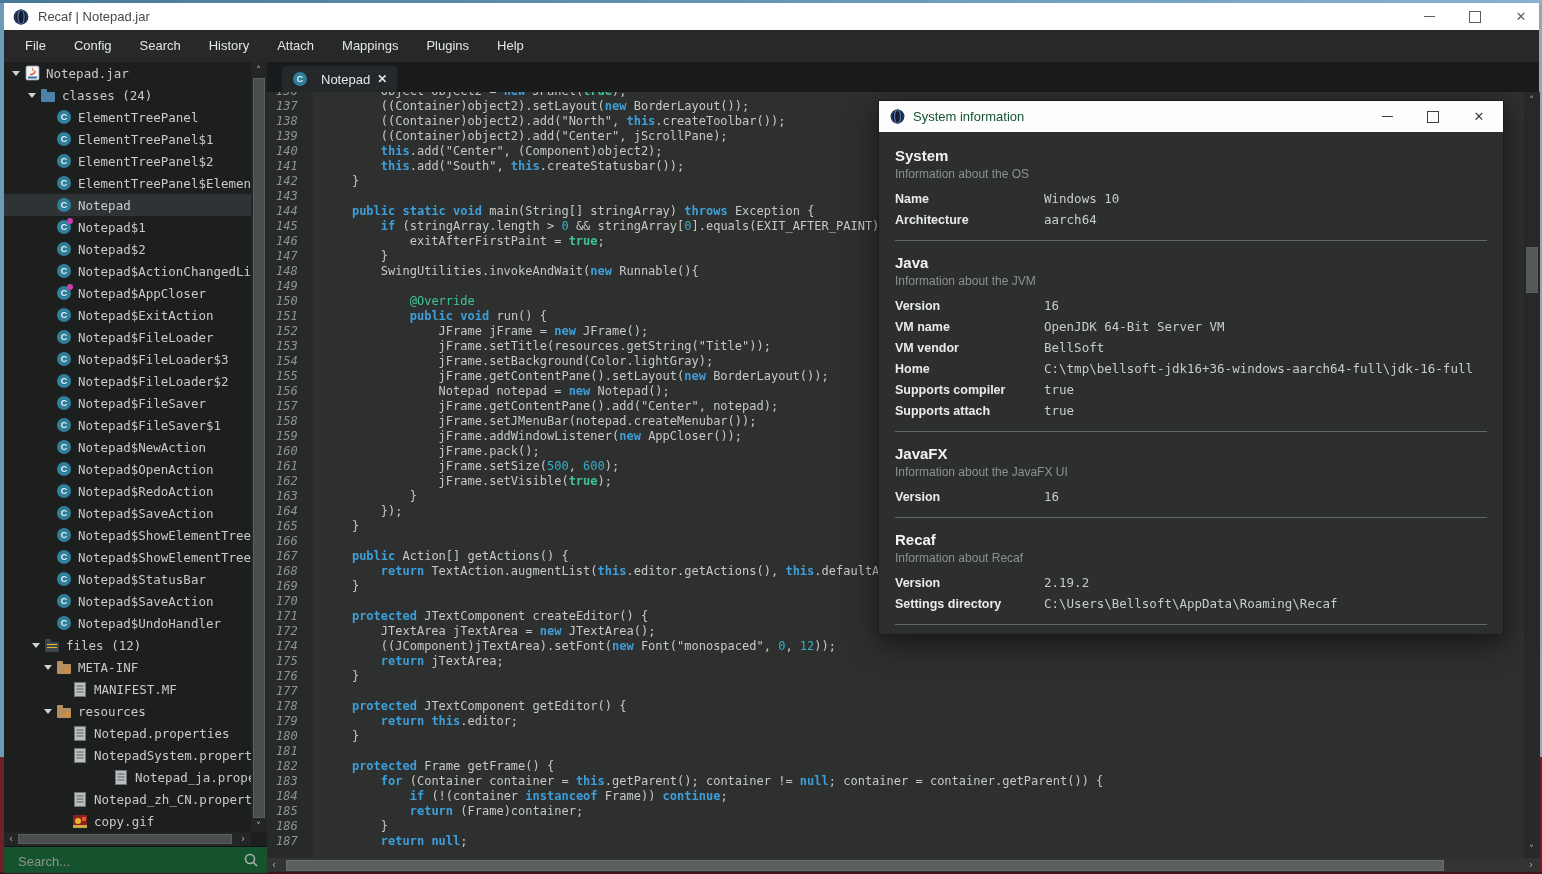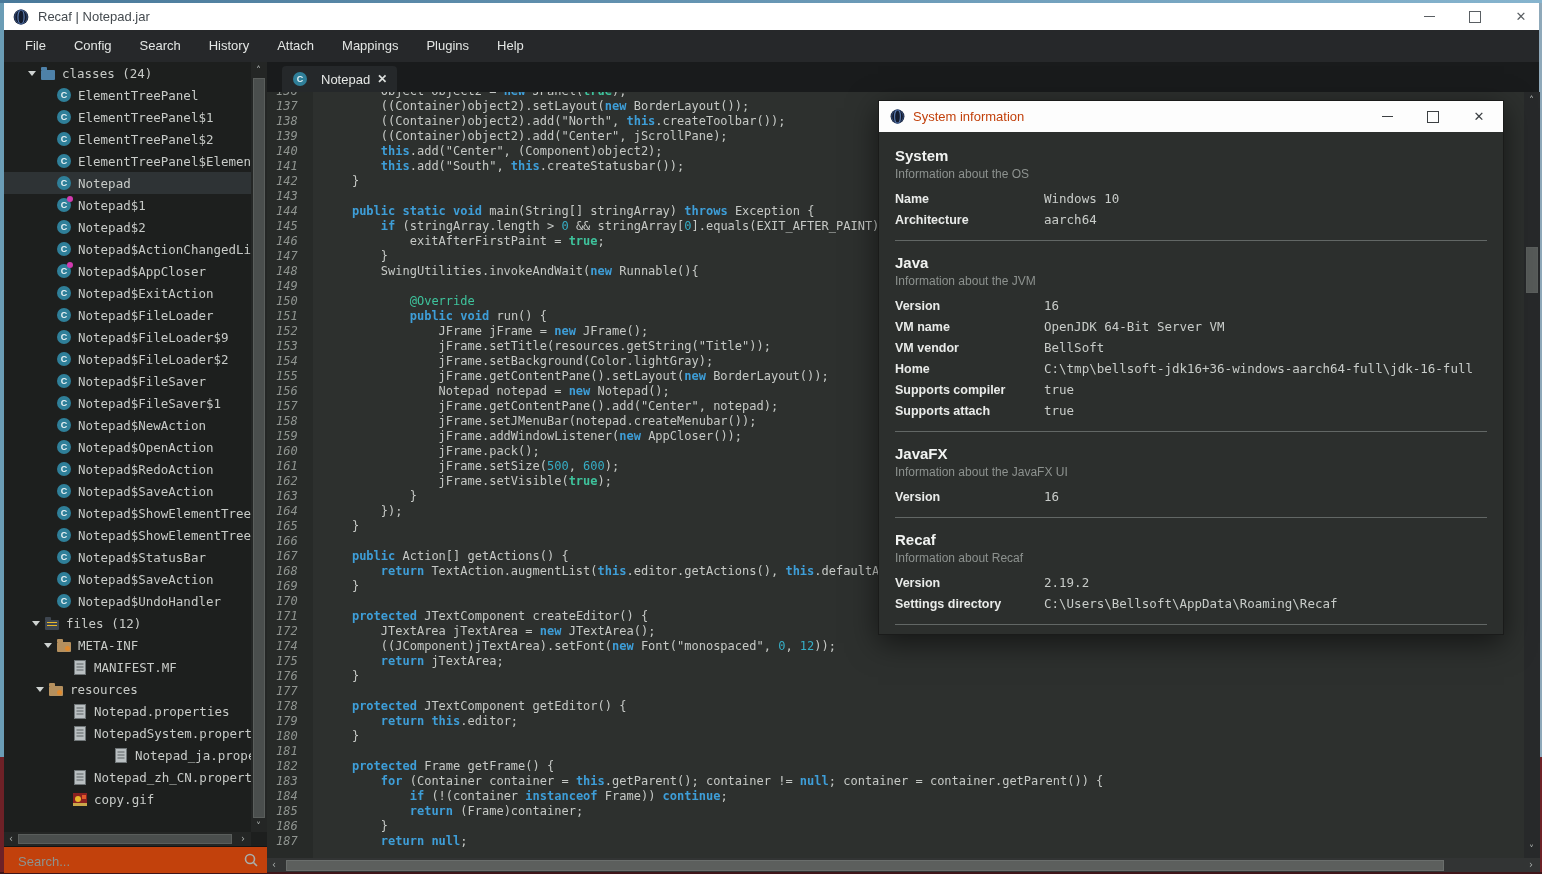--- a/index.html
+++ b/index.html
@@ -45,21 +45,21 @@
   .fold-tan{background:#b5905e;}
   .fold-tan::after{content:'';position:absolute;right:1px;bottom:1px;width:5px;height:5px;border-radius:50%;background:#e08a2e;}
   .fold-files{background:#3e4650;}
   .fold-files::after{content:'';position:absolute;left:2px;top:2px;right:2px;height:6px;
        background:repeating-linear-gradient(#e8b72a 0 1px,transparent 1px 3px);}
   
   .sb-track{position:absolute;background:#242625;}
   .sb-thumb{position:absolute;background:#4a4e4d;border:1px solid #5a5e5c;box-sizing:border-box;}
   .sb-arrow{position:absolute;color:#a9aeac;font-size:10px;line-height:10px;font-family:"DejaVu Sans",sans-serif;}
   
-  #searchbar{position:absolute;left:4px;top:846px;width:263px;height:26px;background:#c2410c;border-top:1px solid #131414;}
+  #searchbar{position:absolute;left:4px;top:846px;width:263px;height:26px;background:#14532d;border-top:1px solid #131414;}
   #searchbar input{position:absolute;left:12px;top:3px;width:210px;height:20px;background:transparent;border:none;outline:none;
                    color:#cfd3d1;font-size:13px;font-family:"Liberation Sans",sans-serif;}
   #searchbar input::placeholder{color:#8e938f;}
   #search-ico{position:absolute;right:8px;top:5px;}
   
   #tabstrip{position:absolute;left:267px;top:62px;width:1272px;height:30px;background:#191b1c;}
   #tab-active{position:absolute;left:15px;top:4px;height:26px;background:#25282a;border-radius:4px 4px 0 0;
               display:flex;align-items:center;padding:0 10px;gap:7px;}
   #tab-active .tab-label{color:#e6e8e6;font-size:13px;}
   #tab-active .tab-close{color:#dcdfdd;font-size:12px;font-weight:bold;}
@@ -73,21 +73,21 @@
   .lit{color:#3ec39c;font-weight:bold;}
   .num{color:#36aec6;}
   .an{color:#3ec39c;}
   
   #ed-vtrack{left:1524px;top:92px;width:16px;height:766px;background:#27292a;}
   #ed-htrack{left:267px;top:858px;width:1273px;height:14px;background:#323434;}
   
   #dialog{position:absolute;left:878px;top:100px;width:626px;height:535px;background:#2c2f2d;
           box-shadow:0 8px 28px rgba(0,0,0,.55);border:1px solid #1a1b1a;box-sizing:border-box;}
   #dlg-title{position:absolute;left:0;top:0;width:100%;height:31px;background:#fdfdfd;display:flex;align-items:center;}
-  #dlg-title .ttl{font-size:13px;color:#c2410c;margin-left:8px;}
+  #dlg-title .ttl{font-size:13px;color:#14532d;margin-left:8px;}
   #dlg-title .app-ico{margin-left:11px;display:flex;}
   #dlg-controls{position:absolute;right:16px;top:0;height:31px;display:flex;align-items:center;gap:30px;}
   #dlg-controls .wc{color:#3c4043;}
   #dlg-controls .wc-min i{background:#3c4043;}
   #dlg-controls .wc-max i{border-color:#3c4043;}
   #dlg-body{position:absolute;left:0;top:31px;right:0;bottom:0;padding:2px 16px 0 16px;overflow:hidden;}
   .sec-h{margin-top:13px;font-size:15px;font-weight:bold;color:#f1f3f1;}
   .sec-s{margin-top:3px;margin-bottom:7px;font-size:12px;color:#8d928f;}
   .drow{height:21px;display:flex;align-items:center;}
   .drow .k{flex:0 0 149px;font-size:12.5px;font-weight:bold;color:#e9ebe9;}
@@ -131,20 +131,34 @@
       <span class="menu-item">Config</span>
       <span class="menu-item">Search</span>
       <span class="menu-item">History</span>
       <span class="menu-item">Attach</span>
       <span class="menu-item">Mappings</span>
       <span class="menu-item">Plugins</span>
       <span class="menu-item">Help</span>
     </div>
 
   <div id="sidebar">
+      <div class="trow" style="padding-left: 8px;">
+        <span class="caret">
+          <i></i>
+        </span>
+        <span class="tico">
+          <svg width="15" height="16" viewBox="0 0 15 16">
+            <rect x="1" y="1" width="13" height="14" rx="1.5" fill="#f2f4f6" stroke="#8a9aa8" stroke-width="0.8"></rect>
+            <path d="M5 9.5c3.2 0 5.2-1.6 5-3.6" stroke="#d44f2f" fill="none" stroke-width="1.4"></path>
+            <path d="M7.6 2.8c-.2 1.2 1.1 1.8 0 3.2" stroke="#d44f2f" fill="none" stroke-width="1"></path>
+            <rect x="3" y="11.5" width="9" height="2" fill="#3a6ea8"></rect>
+          </svg>
+        </span>
+        <span>Notepad.jar</span>
+      </div>
       <div class="trow" style="padding-left: 24px;">
         <span class="caret">
           <i></i>
         </span>
         <span class="tico">
           <span class="fold fold-blue"></span>
         </span>
         <span>classes (24)</span>
       </div>
       <div class="trow" style="padding-left: 40px;">
@@ -224,21 +238,21 @@
         <span class="tico">
           <span class="ic-class">C</span>
         </span>
         <span>Notepad$FileLoader</span>
       </div>
       <div class="trow" style="padding-left: 40px;">
         <span class="spacer"></span>
         <span class="tico">
           <span class="ic-class">C</span>
         </span>
-        <span>Notepad$FileLoader$9</span>
+        <span>Notepad$FileLoader$3</span>
       </div>
       <div class="trow" style="padding-left: 40px;">
         <span class="spacer"></span>
         <span class="tico">
           <span class="ic-class">C</span>
         </span>
         <span>Notepad$FileLoader$2</span>
       </div>
       <div class="trow" style="padding-left: 40px;">
         <span class="spacer"></span>
@@ -340,21 +354,21 @@
         <span class="tico">
           <svg width="12" height="15">
             <rect x="0.5" y="0.5" width="11" height="14" fill="#b9bfc1" stroke="#6f7577"></rect>
             <line x1="2.5" y1="4" x2="9.5" y2="4" stroke="#5c6264"></line>
             <line x1="2.5" y1="7" x2="9.5" y2="7" stroke="#5c6264"></line>
             <line x1="2.5" y1="10" x2="9.5" y2="10" stroke="#5c6264"></line>
           </svg>
         </span>
         <span>MANIFEST.MF</span>
       </div>
-      <div class="trow" style="padding-left: 32px;">
+      <div class="trow" style="padding-left: 40px;">
         <span class="caret">
           <i></i>
         </span>
         <span class="tico">
           <span class="fold fold-tan"></span>
         </span>
         <span>resources</span>
       </div>
       <div class="trow" style="padding-left: 56px;">
         <span class="spacer"></span>

